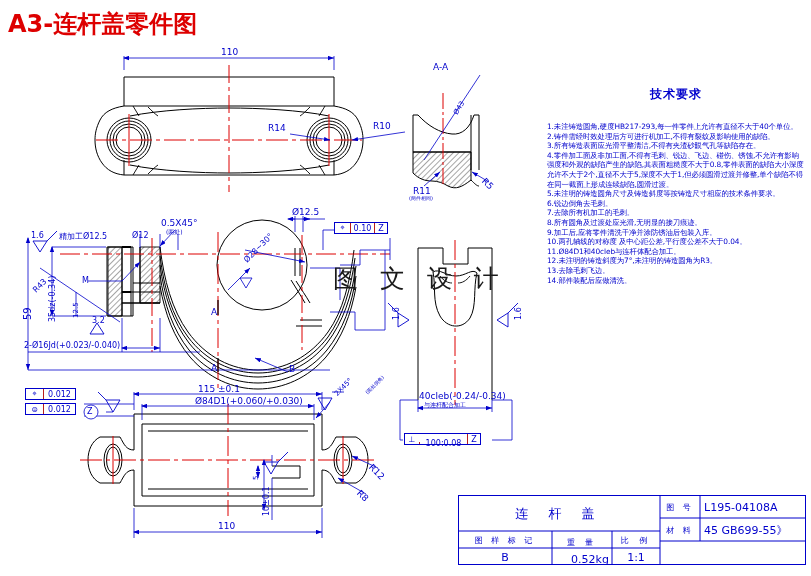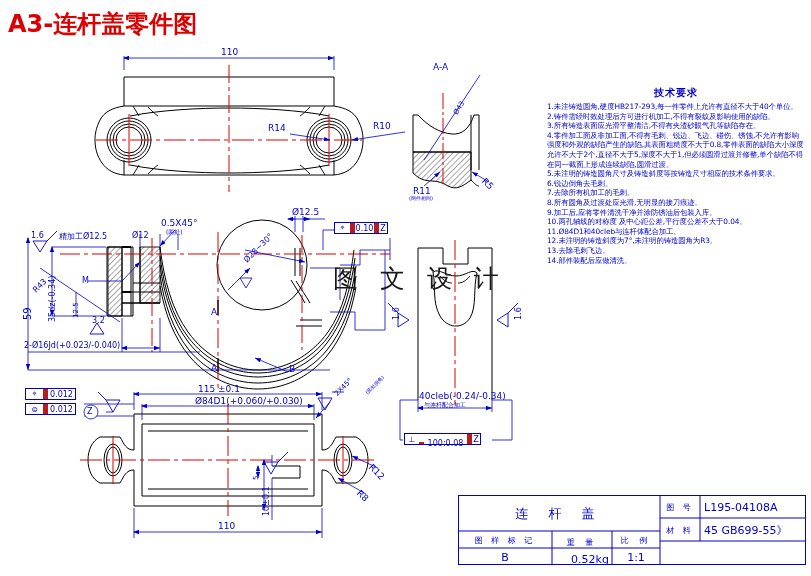--- a/index.html
+++ b/index.html
@@ -29,36 +29,36 @@
     font-family:"DejaVu Sans","Liberation Sans",sans-serif;
     letter-spacing:0px;white-space:nowrap;
   }
   .watermark{
     position:absolute;left:333px;top:262px;
     color:#1a1a1a;font-size:25px;letter-spacing:7px;
     font-family:"DejaVu Sans","Liberation Sans",sans-serif;
     white-space:nowrap;
   }
   .tr-block{position:absolute;left:547px;top:86px;width:258px;color:#0000cc;}
-  .tr-head{text-align:center;font-size:10px;font-weight:bold;letter-spacing:1px;
-           margin-bottom:2px;}
+  .tr-head{text-align:center;font-size:12px;font-weight:bold;letter-spacing:1px;
+           margin-bottom:19px;}
   .tr-line{font-size:7.4px;line-height:9.6px;white-space:normal;
            word-break:break-all;letter-spacing:-0.1px;}
   .rot90{transform:rotate(-90deg);transform-origin:0 0;}
   .rotdiag{transform:rotate(-45deg);transform-origin:0 0;}
   .rotdiag2{transform:rotate(45deg);transform-origin:0 0;}
   .rot60{transform:rotate(-58deg);transform-origin:0 0;}
   .tb{position:absolute;border:1px solid #0000cc;box-sizing:border-box;}
   .tbcell{position:absolute;color:#0000cc;display:flex;align-items:center;
           justify-content:center;box-sizing:border-box;white-space:nowrap;}
   .gdt{position:absolute;display:flex;border:1px solid #0000cc;
        box-sizing:border-box;height:12px;background:#fff;}
   .gdt > div{display:flex;align-items:center;justify-content:center;
              color:#0000cc;font-size:8px;padding:0 2px;box-sizing:border-box;}
-  .gdt > div + div{border-left:5px solid #b91c1c;text-align:center;}
+  .gdt > div + div{border-left:1px solid #b91c1c;text-align:center;}
 </style>
 </head>
 <body>
 
 <div id="sheet">
 
   <div class="title-main">A3-连杆盖零件图</div>
 
   <svg class="layer" viewBox="0 0 811 576" xmlns="http://www.w3.org/2000/svg">
     <defs>
@@ -466,20 +466,20 @@
 
   <div class="tbcell t13" style="left:468px;top:500px;width:182px;height:28px;letter-spacing:8px;">连 杆 盖</div>
 
   <div class="tbcell t8" style="left:662px;top:497px;width:36px;height:20px;letter-spacing:3px;">图 号</div>
   <div class="tbcell t11" style="left:704px;top:497px;width:100px;height:20px;justify-content:flex-start;">L195-04108A</div>
 
   <div class="tbcell t8" style="left:662px;top:520px;width:36px;height:20px;letter-spacing:3px;">材 料</div>
   <div class="tbcell t11" style="left:704px;top:520px;width:104px;height:20px;justify-content:flex-start;">45 GB699-55》</div>
 
   <div class="tbcell t8" style="left:460px;top:532px;width:90px;height:16px;letter-spacing:3px;">图 样 标 记</div>
-  <div class="tbcell t8" style="left:554px;top:532px;width:56px;height:20px;letter-spacing:4px;">重 量</div>
+  <div class="tbcell t8" style="left:554px;top:532px;width:56px;height:20px;letter-spacing:4px;font-family:Liberation Serif, serif;">重 量</div>
   <div class="tbcell t8" style="left:614px;top:532px;width:44px;height:16px;letter-spacing:4px;">比 例</div>
 
   <div class="tbcell t11" style="left:460px;top:549px;width:90px;height:16px;">B</div>
   <div class="tbcell t11" style="left:554px;top:549px;width:56px;height:20px;padding-left:16px;">0.52kg</div>
   <div class="tbcell t11" style="left:614px;top:549px;width:44px;height:16px;border-radius:8px;">1:1</div>
 
 </div>
 
 </body></html>

